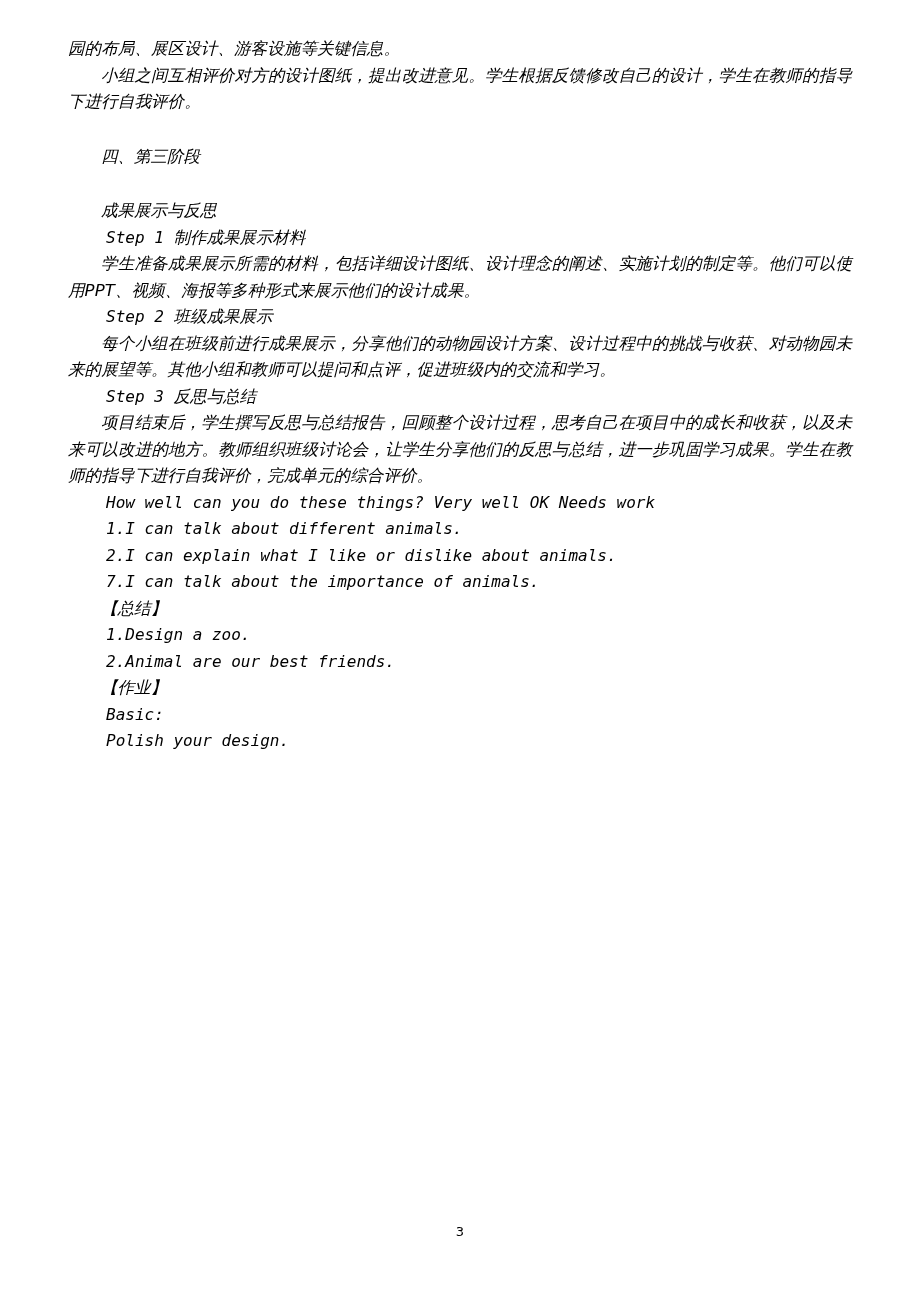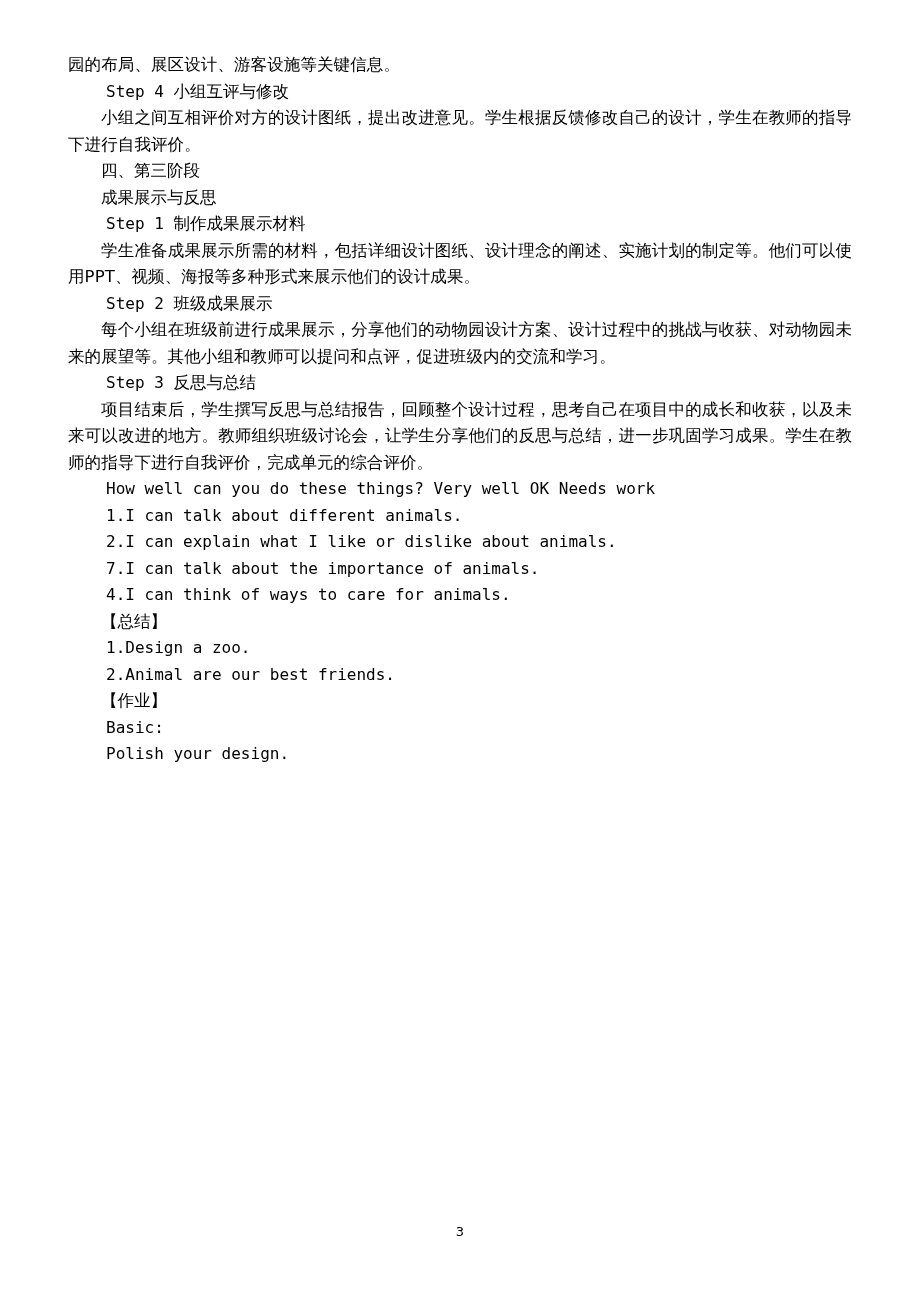--- a/index.html
+++ b/index.html
@@ -13,22 +13,23 @@
     height: 1302px;
     background: #ffffff;
     box-sizing: border-box;
     font-family: "Liberation Serif", serif;
     color: #000000;
     overflow: hidden;
   }
   .content {
     position: absolute;
     left: 68px;
-    top: 52px;
+    top: 36px;
     width: 784px;
+    font-style: italic;
   }
   p {
     margin: 0;
     padding: 0;
     font-size: 17.5px;
     line-height: 26.5px;
     text-align: justify;
     text-justify: inter-ideograph;
   }
   
@@ -49,20 +50,21 @@
     letter-spacing: 0px;
   }
   .mono-indent {
     padding-left: 38px;
   }
   .cjk-head {
     font-family: "DejaVu Sans", sans-serif;
     font-size: 16.5px;
     line-height: 26.5px;
     padding-left: 33px;
+    margin-top: 28px;
   }
   .bracket {
     font-family: "DejaVu Sans", sans-serif;
     font-size: 16.5px;
     line-height: 26.5px;
     padding-left: 33px;
   }
   .step {
     font-family: "DejaVu Sans Mono", monospace;
     font-size: 16px;
@@ -85,21 +87,20 @@
   }
 </style>
 </head>
 <body>
 
 <div class="page">
   <div class="content">
 
     <p class="cn">园的布局、展区设计、游客设施等关键信息。</p>
 
-    <p class="step"><span>Step 4 </span><span class="cjk">小组互评与修改</span></p>
 
     <p class="cn cn-indent">小组之间互相评价对方的设计图纸，提出改进意见。学生根据反馈修改自己的设计，学生在教师的指导下进行自我评价。</p>
 
     <p class="cjk-head">四、第三阶段</p>
 
     <p class="cjk-head">成果展示与反思</p>
 
     <p class="step"><span>Step 1 </span><span class="cjk">制作成果展示材料</span></p>
 
     <p class="cn cn-indent">学生准备成果展示所需的材料，包括详细设计图纸、设计理念的阐述、实施计划的制定等。他们可以使用PPT、视频、海报等多种形式来展示他们的设计成果。</p>
@@ -110,21 +111,20 @@
 
     <p class="step"><span>Step 3 </span><span class="cjk">反思与总结</span></p>
 
     <p class="cn cn-indent">项目结束后，学生撰写反思与总结报告，回顾整个设计过程，思考自己在项目中的成长和收获，以及未来可以改进的地方。教师组织班级讨论会，让学生分享他们的反思与总结，进一步巩固学习成果。学生在教师的指导下进行自我评价，完成单元的综合评价。</p>
 
     <p class="mono mono-indent">How well can you do these things? Very well OK Needs work</p>
 
     <p class="mono mono-indent">1.I can talk about different animals.</p>
     <p class="mono mono-indent">2.I can explain what I like or dislike about animals.</p>
     <p class="mono mono-indent">7.I can talk about the importance of animals.</p>
-    <p class="mono mono-indent">4.I can think of ways to care for animals.</p>
 
     <p class="bracket">【总结】</p>
     <p class="mono mono-indent">1.Design a zoo.</p>
     <p class="mono mono-indent">2.Animal are our best friends.</p>
 
     <p class="bracket">【作业】</p>
     <p class="mono mono-indent">Basic:</p>
     <p class="mono mono-indent">Polish your design.</p>
 
   </div>

